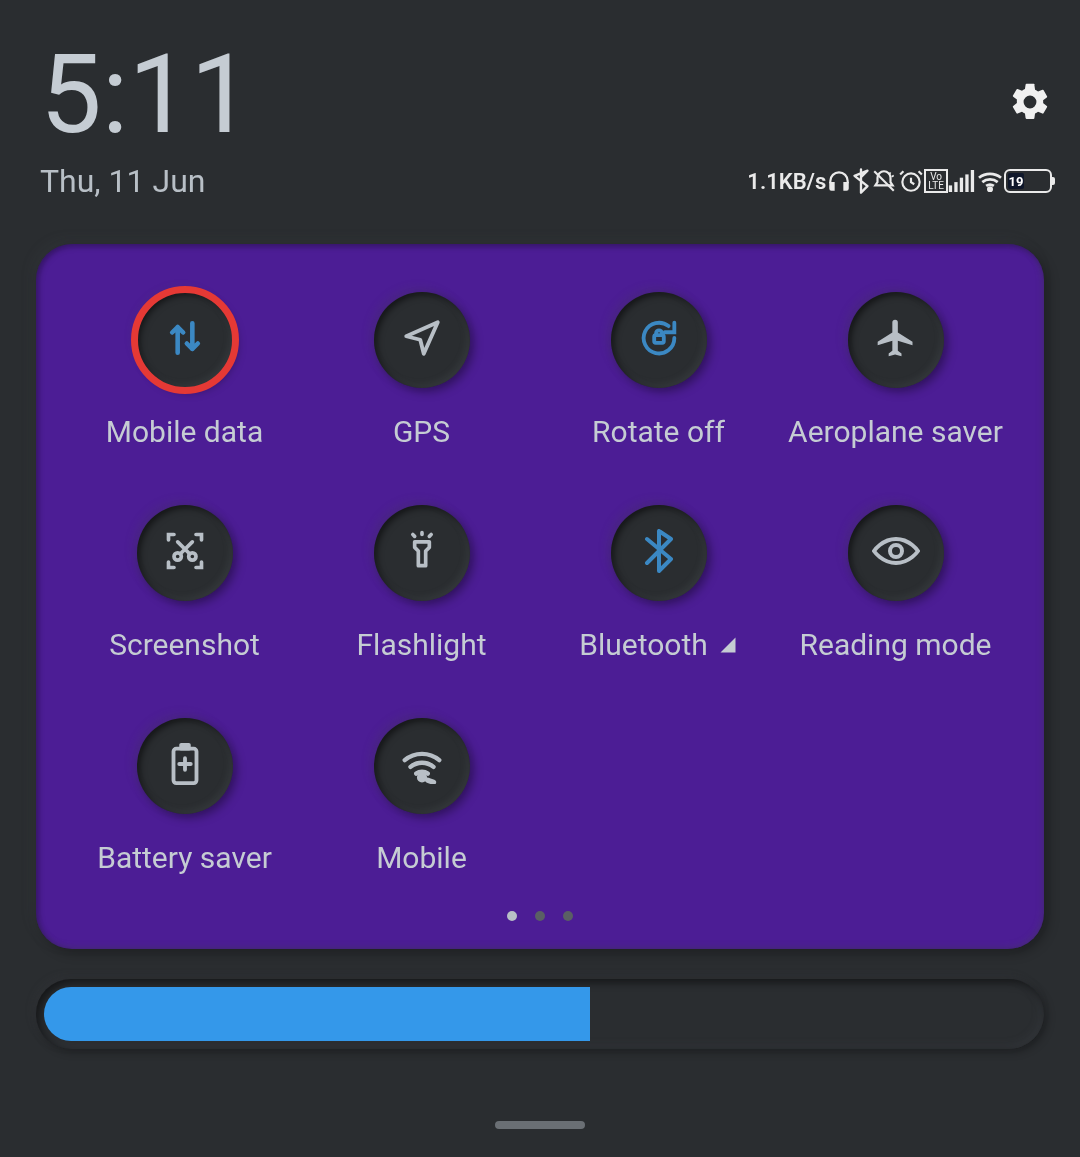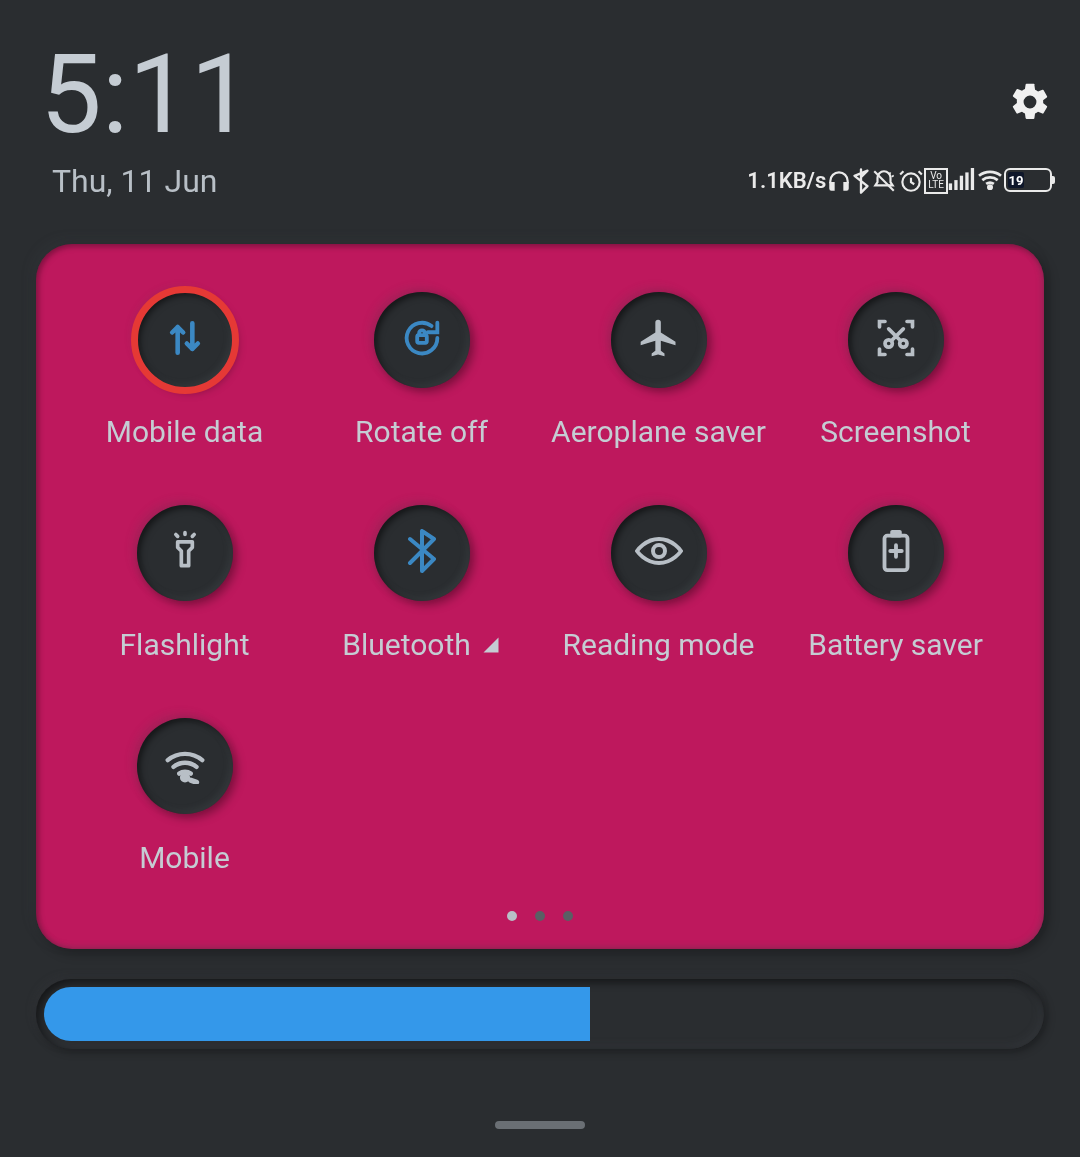--- a/index.html
+++ b/index.html
@@ -23,34 +23,34 @@
     }
     .clock {
       font-size: 110px;
       font-weight: 400;
       color: #c5ccd3;
       line-height: 1;
     }
     .date {
       font-size: 32px;
       color: #b8bfc6;
-      margin-left: 12px;
     }
     .header-right {
       display: flex;
       flex-direction: column;
       align-items: flex-end;
       gap: 40px;
       padding-top: 40px;
     }
     .gear-icon {
       color: #f0f0f0;
     }
     .status-icons {
       display: flex;
+      align-items: center;
       color: #eaeaea;
       font-size: 22px;
       font-weight: 600;
     }
     .status-icons svg { display: block; }
     .battery {
       display: inline-flex;
       align-items: center;
       border: 2.5px solid #eaeaea;
       border-radius: 6px;
@@ -75,21 +75,21 @@
       border-radius: 2px;
       display: flex;
       align-items: center;
       justify-content: center;
       font-size: 13px;
       color: #fff;
       font-weight: 700;
     }
     .panel {
       margin: 24px 36px 0 36px;
-      background: #be185d;
+      background: #4c1d95;
       border-radius: 36px;
       box-shadow: inset 2px 2px 6px rgba(0,0,0,0.35), inset -2px -2px 6px rgba(80,85,90,0.25), 4px 4px 12px rgba(0,0,0,0.3), -4px -4px 12px rgba(70,74,78,0.2);
       padding: 48px 36px 28px 36px;
     }
     .tiles {
       display: grid;
       grid-template-columns: repeat(4, 1fr);
       gap: 56px 12px;
     }
     .tile {
@@ -231,20 +231,30 @@
       <span><svg width="44" height="44" viewBox="0 0 24 24" fill="none" stroke="#3b88c3" stroke-width="2.5" stroke-linecap="round" stroke-linejoin="round">
               <path d="M8 20V6M8 6l-3 3M8 6l3 3M16 4v14M16 18l3-3M16 18l-3-3"></path>
             </svg></span>
     </div>
     <div class="tile-label">
           <span>Mobile data</span>
         </div>
       </div>
       <div class="tile">
     <div class="tile-btn ">
+      <span><svg width="42" height="42" viewBox="0 0 24 24" fill="none" stroke="#b8bfc6" stroke-width="2.2" stroke-linejoin="round">
+              <path d="M3 11l18-8-8 18-2-8-8-2z"></path>
+            </svg></span>
+    </div>
+    <div class="tile-label">
+          <span>GPS</span>
+        </div>
+      </div>
+      <div class="tile">
+    <div class="tile-btn ">
       <span><svg width="46" height="46" viewBox="0 0 24 24" fill="none" stroke="#3b88c3" stroke-width="2" stroke-linecap="round">
               <path d="M20 12a8 8 0 1 1-3-6.2"></path>
               <path d="M20 4v5h-5"></path>
               <rect x="9.5" y="10.5" width="5" height="4" rx="0.8" fill="none"></rect>
               <path d="M10.5 10.5V9.5a1.5 1.5 0 0 1 3 0v1"></path>
             </svg></span>
     </div>
     <div class="tile-label">
           <span>Rotate off</span>
         </div>

